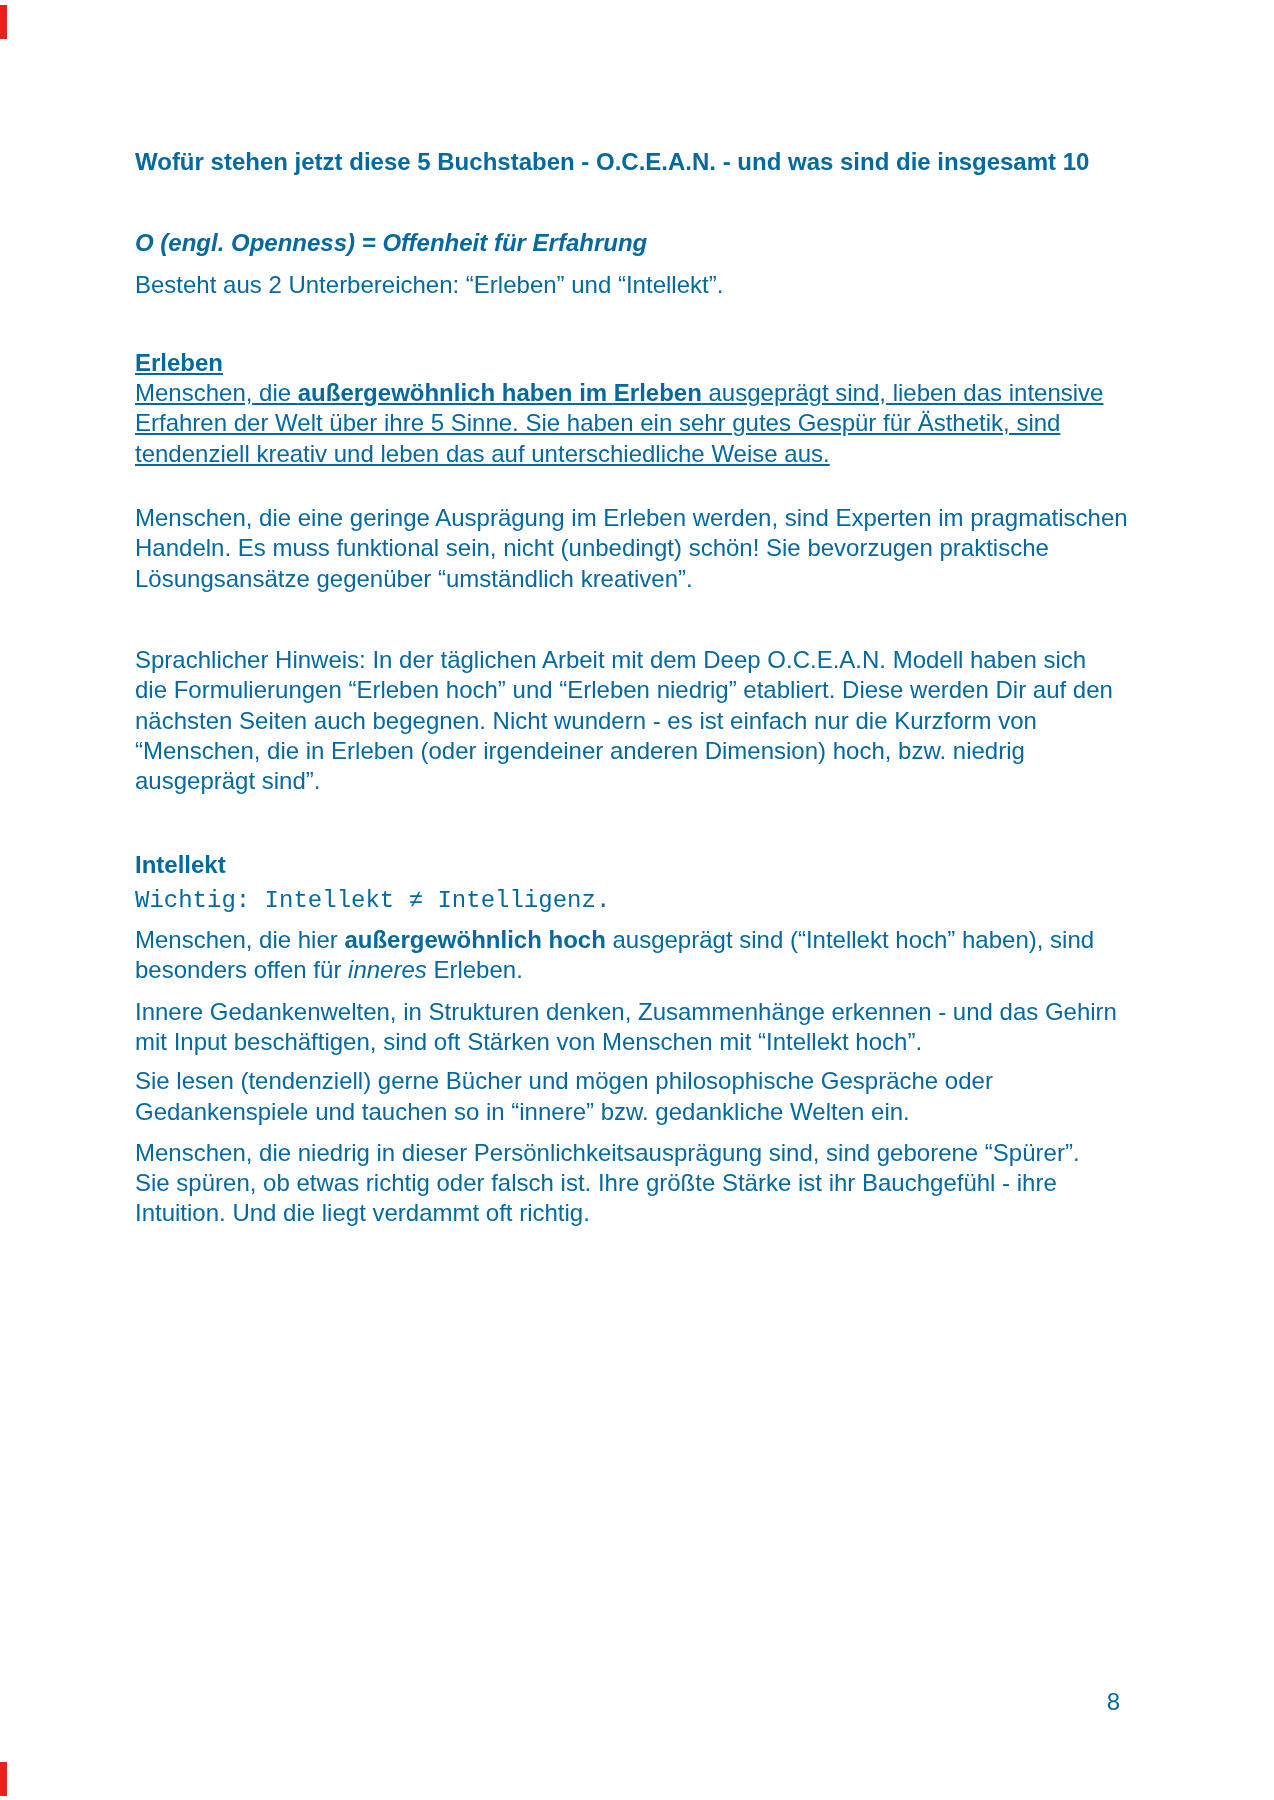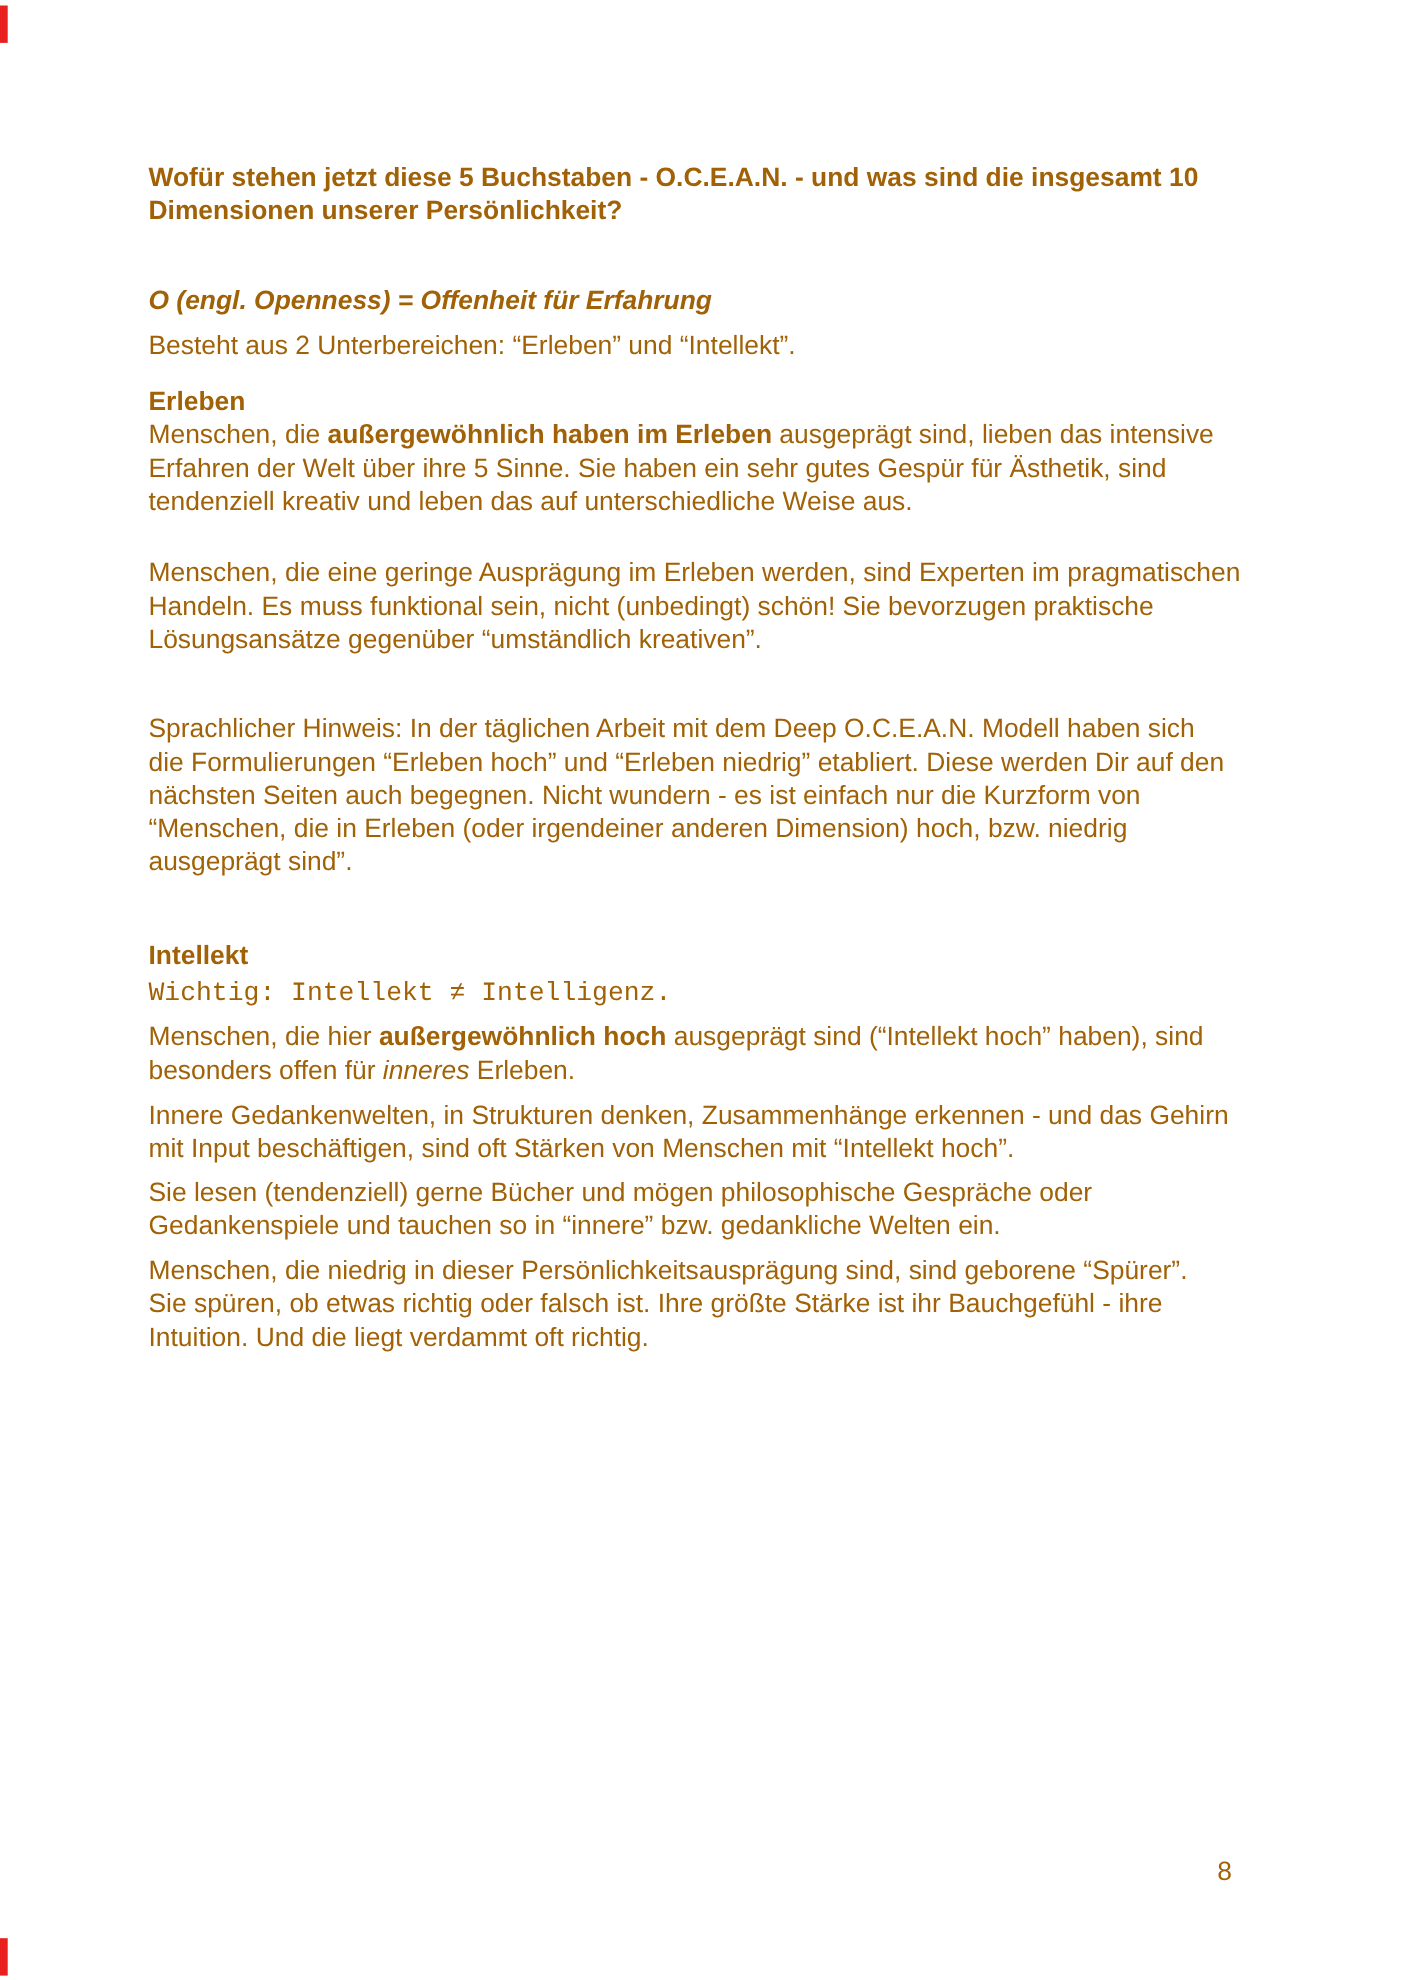--- a/index.html
+++ b/index.html
@@ -7,21 +7,21 @@
     padding: 0;
     background: #ffffff;
   }
   .page {
     position: relative;
     width: 1274px;
     height: 1800px;
     background: #ffffff;
     overflow: hidden;
     font-family: "Liberation Sans", "DejaVu Sans", sans-serif;
-    color: #a16207;
+    color: #0369a1;
   }
   .edge-mark {
     position: absolute;
     left: 0;
     width: 7px;
     background: #e8201e;
   }
   .edge-mark.top { top: 5px; height: 34px; }
   .edge-mark.bottom { top: 1762px; height: 34px; }
   .content {
@@ -34,21 +34,21 @@
     letter-spacing: 0;
   }
   .block { margin: 0; }
   .block.heading1, .block.heading2, .block.subheading { font-weight: bold; }
   .b { font-weight: bold; }
   .i { font-style: italic; }
   
   .block:nth-child(1)  { margin-top: 0; }
   .block:nth-child(2)  { margin-top: 51px; font-style: italic; }
   .block:nth-child(3)  { margin-top: 11px; }
-  .block:nth-child(4)  { margin-top: 21px; }
+  .block:nth-child(4)  { margin-top: 48px; text-decoration: underline; }
   .block:nth-child(5)  { margin-top: 34px; }
   .block:nth-child(6)  { margin-top: 51px; }
   .block:nth-child(7)  { margin-top: 54px; }
   .block:nth-child(8)  { margin-top: 5px; font-family: Liberation Mono, monospace; }
   .block:nth-child(9)  { margin-top: 9px; }
   .block:nth-child(10) { margin-top: 11px; }
   .block:nth-child(11) { margin-top: 9px; }
   .block:nth-child(12) { margin-top: 11px; }
   .page-number {
     position: absolute;
@@ -59,21 +59,21 @@
   }
 </style>
 </head>
 <body>
 
 <div class="page">
   <div class="edge-mark top"></div>
   <div class="edge-mark bottom"></div>
 
   <div class="content">
-      <div class="block heading1"><span>Wofür stehen jetzt diese 5 Buchstaben - O.C.E.A.N. - und was sind die insgesamt 10</span><br><span>Dimensionen unserer Persönlichkeit?</span></div>
+      <div class="block heading1"><span>Wofür stehen jetzt diese 5 Buchstaben - O.C.E.A.N. - und was sind die insgesamt 10</span><br></div>
       <div class="block heading2"><span>O (engl. Openness) = Offenheit für Erfahrung</span></div>
       <div class="block paragraph"><span>Besteht aus 2 Unterbereichen: “Erleben” und “Intellekt”.</span></div>
       <div class="block paragraph"><span class="b">Erleben</span><br><span>Menschen, die </span><span class="b">außergewöhnlich haben im Erleben</span><span> ausgeprägt sind, lieben das intensive</span><br><span>Erfahren der Welt über ihre 5 Sinne. Sie haben ein sehr gutes Gespür für Ästhetik, sind</span><br><span>tendenziell kreativ und leben das auf unterschiedliche Weise aus.</span></div>
       <div class="block paragraph"><span>Menschen, die eine geringe Ausprägung im Erleben werden, sind Experten im pragmatischen</span><br><span>Handeln. Es muss funktional sein, nicht (unbedingt) schön! Sie bevorzugen praktische</span><br><span>Lösungsansätze gegenüber “umständlich kreativen”.</span></div>
       <div class="block paragraph"><span>Sprachlicher Hinweis: In der täglichen Arbeit mit dem Deep O.C.E.A.N. Modell haben sich</span><br><span>die Formulierungen “Erleben hoch” und “Erleben niedrig” etabliert. Diese werden Dir auf den</span><br><span>nächsten Seiten auch begegnen. Nicht wundern - es ist einfach nur die Kurzform von</span><br><span>“Menschen, die in Erleben (oder irgendeiner anderen Dimension) hoch, bzw. niedrig</span><br><span>ausgeprägt sind”.</span></div>
       <div class="block subheading"><span>Intellekt</span></div>
       <div class="block paragraph"><span>Wichtig: Intellekt ≠ Intelligenz.</span></div>
       <div class="block paragraph"><span>Menschen, die hier </span><span class="b">außergewöhnlich hoch</span><span> ausgeprägt sind (“Intellekt hoch” haben), sind</span><br><span>besonders offen für </span><span class="i">inneres</span><span> Erleben.</span></div>
       <div class="block paragraph"><span>Innere Gedankenwelten, in Strukturen denken, Zusammenhänge erkennen - und das Gehirn</span><br><span>mit Input beschäftigen, sind oft Stärken von Menschen mit “Intellekt hoch”.</span></div>
       <div class="block paragraph"><span>Sie lesen (tendenziell) gerne Bücher und mögen philosophische Gespräche oder</span><br><span>Gedankenspiele und tauchen so in “innere” bzw. gedankliche Welten ein.</span></div>

